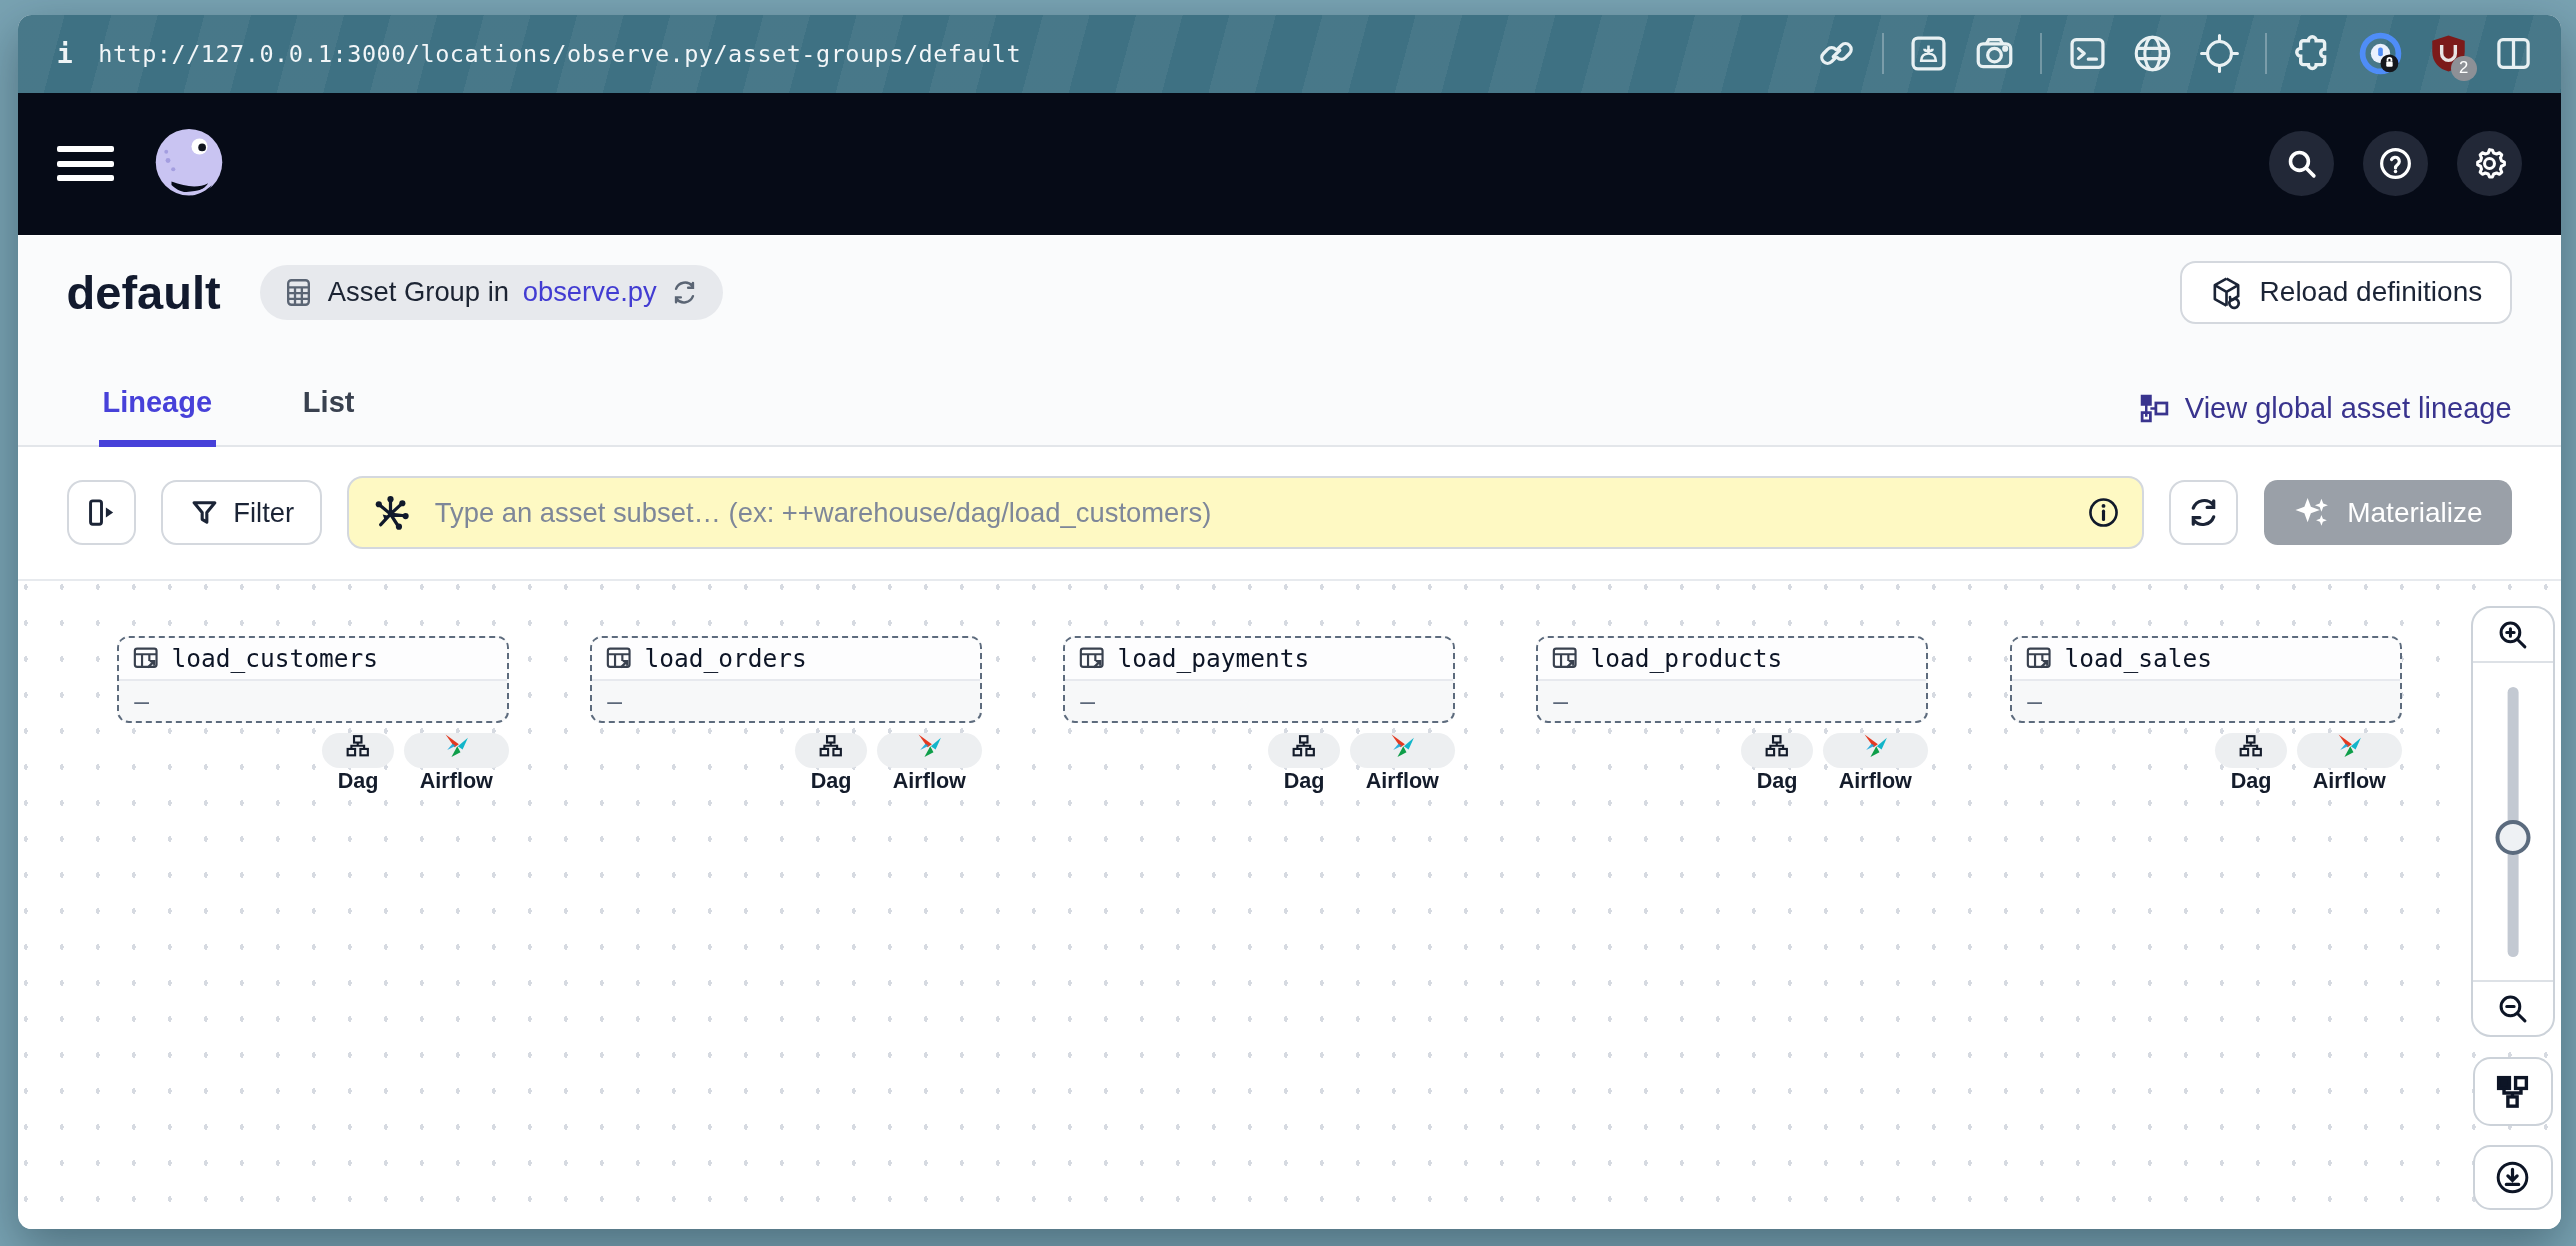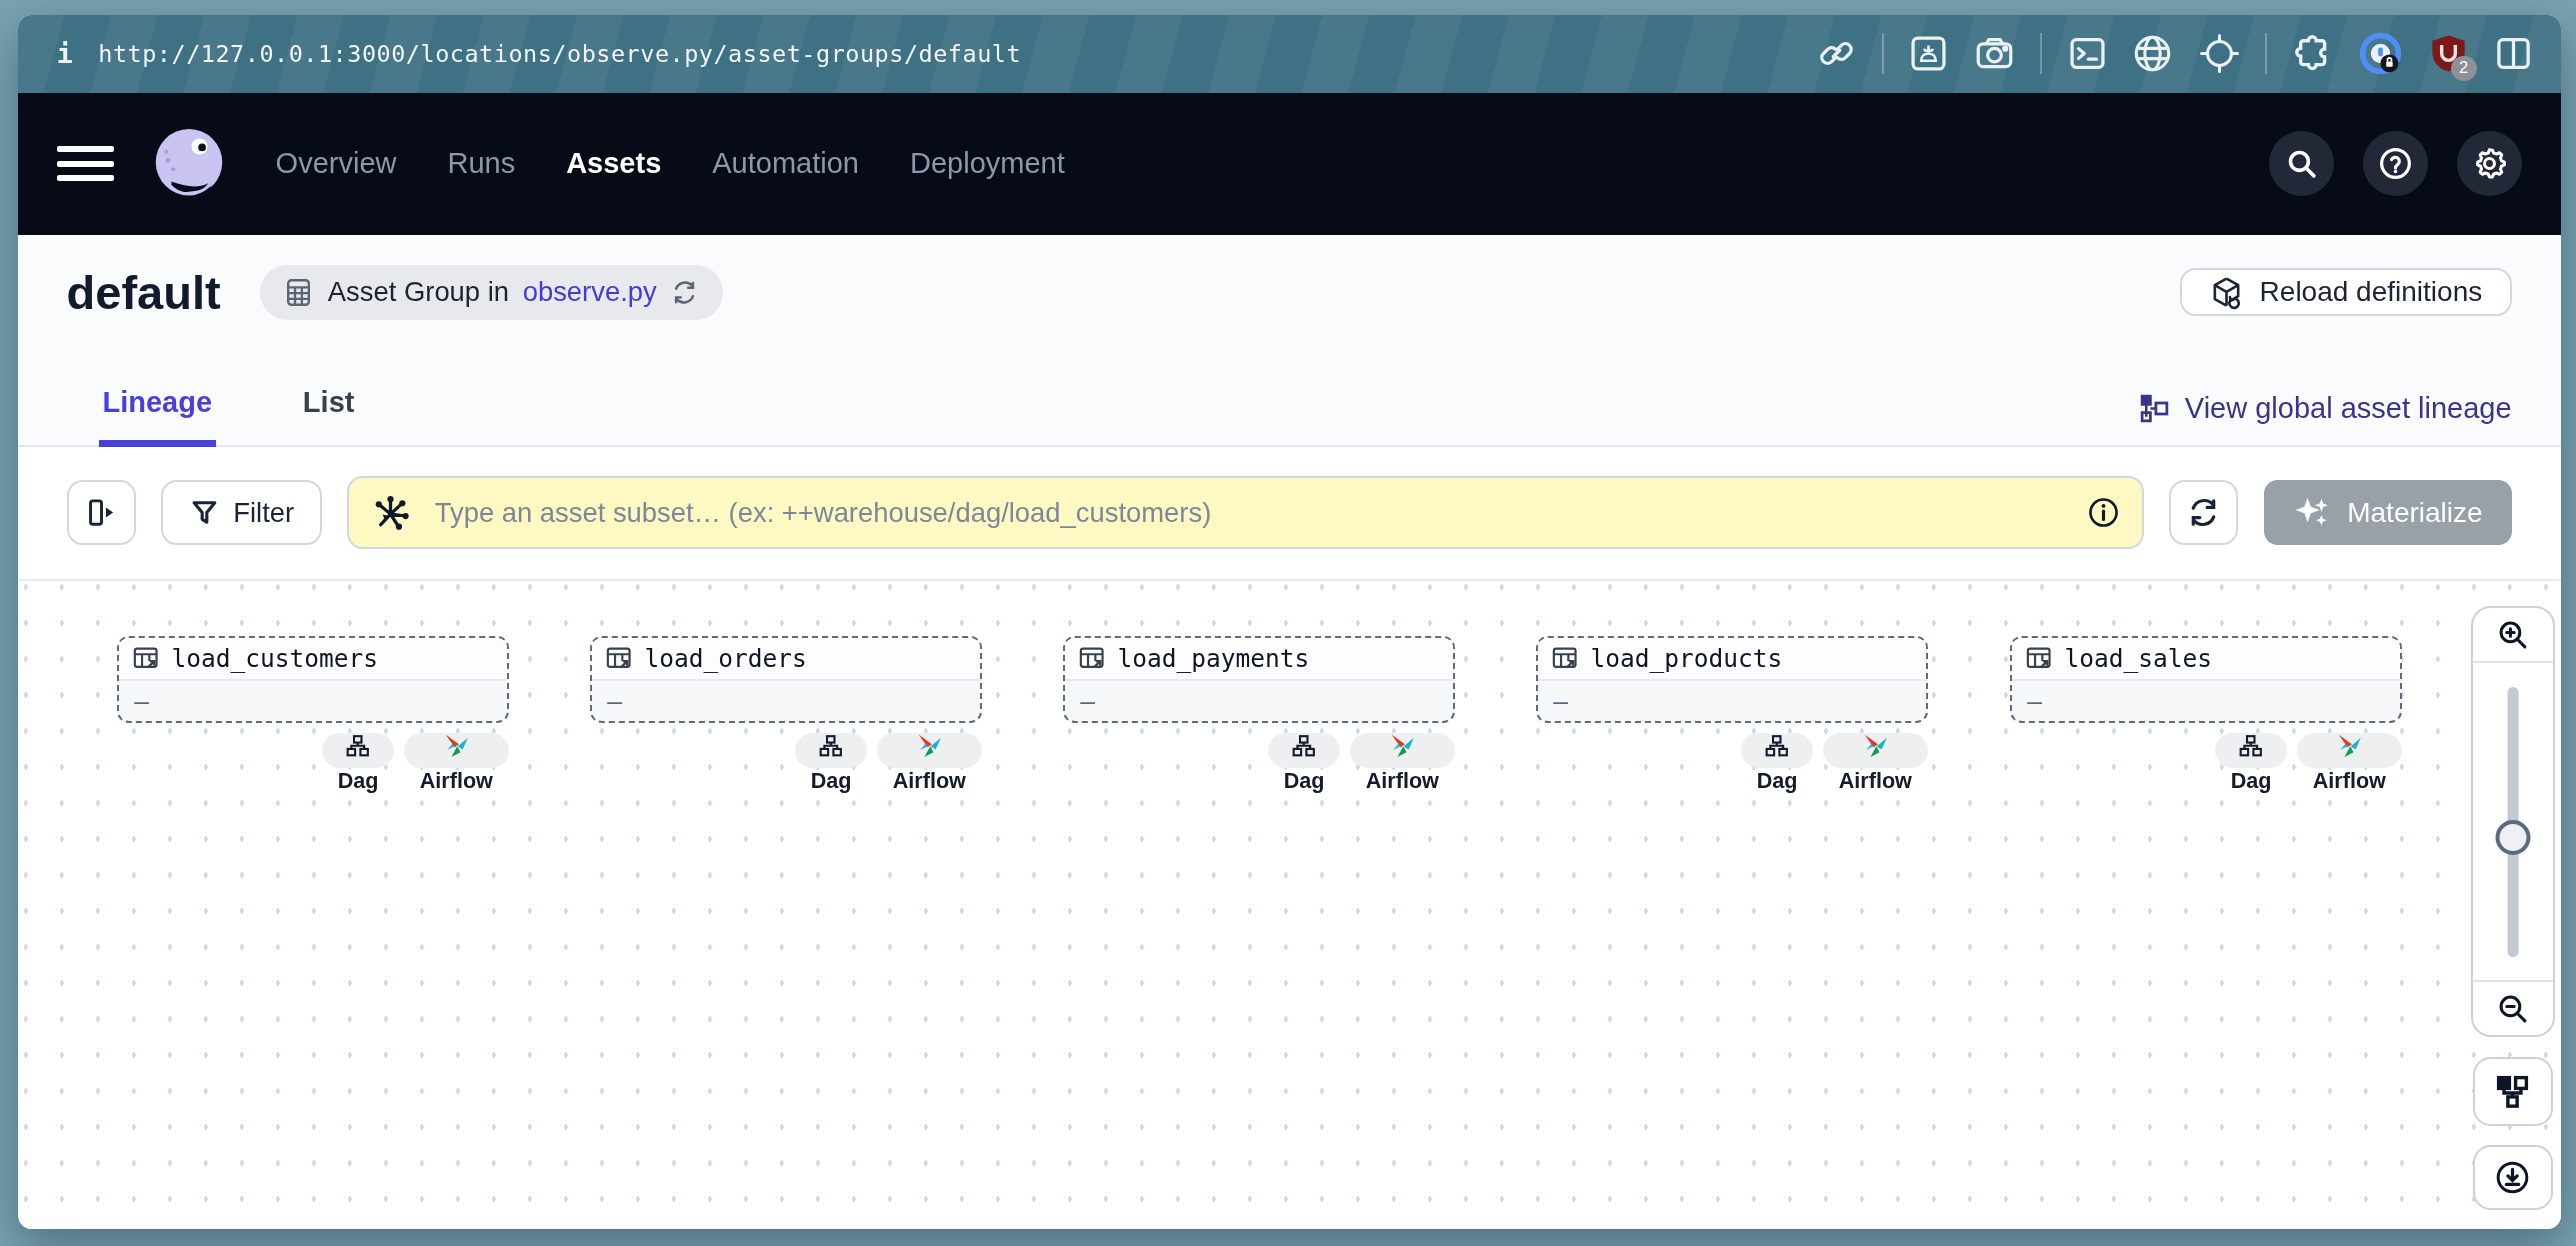--- a/index.html
+++ b/index.html
@@ -37,21 +37,21 @@
                 display:flex; align-items:center; justify-content:center; cursor:pointer; }
 
   
   .pageheader { position:absolute; left:0; top:221px; width:100%; height:113px; background:#fafbfc;
                 display:flex; align-items:center; padding:0 49px; }
   .page-title { font-size:47px; font-weight:700; color:#121a2e; margin-right:39px; }
   .group-badge { display:flex; align-items:center; gap:13.7px; background:#e7e9ed; border-radius:27.4px;
                  height:55px; padding:0 23.5px; font-size:27.4px; color:#1c2433; }
   .group-badge .lnk { color:#423cd2; cursor:pointer; }
   .reload-btn { margin-left:auto; display:flex; align-items:center; gap:15.7px; background:#fff;
-                border:2px solid #d4d8de; border-radius:15.7px; height:48px; padding:0 27.4px;
+                border:2px solid #d4d8de; border-radius:15.7px; height:63px; padding:0 27.4px;
                 font-size:28px; color:#1b2436; cursor:pointer; }
 
   
   .tabsrow { position:absolute; left:0; top:333px; width:100%; height:99px; background:#fafbfc;
              border-bottom:2px solid #e3e6ea; display:flex; align-items:flex-end; padding:0 49px; }
   .tab { font-size:29px; font-weight:600; padding:0 3.9px 25.5px 3.9px; margin-right:51px; cursor:pointer; position:relative; color:#39414f;margin-left:32px; }
   .tab.active { color:#4741d9; }
   .tab.active::after { content:""; position:absolute; left:0; right:0; bottom:-2px; height:6.9px; background:#4741d9; }
   .global-link { margin-left:auto; display:flex; align-items:center; gap:13.7px; color:#39348e;
                  font-size:29px; padding-bottom:19.6px; cursor:pointer; }
@@ -198,27 +198,20 @@
       <circle cx="24" cy="23" r="19" fill="#c9c4f2"></circle>
       <path d="M14 36 c6 6 16 6 21 -1 c-6 3 -13 2 -21 -1z" fill="#060b17"></path>
       <path d="M20 40 c7 4 14 1 17 -5 c-4 4 -10 5 -17 5z" fill="#c9c4f2"></path>
       <path d="M26 42 c5 1 9 -2 11 -6 c-3 3 -6 5 -11 6z" fill="#060b17"></path>
       <circle cx="30" cy="14" r="4.6" fill="#fff"></circle>
       <circle cx="31.5" cy="14.5" r="2.2" fill="#10141f"></circle>
       <circle cx="12" cy="22" r="1.4" fill="#a49ee0"></circle>
       <circle cx="15" cy="27" r="1.2" fill="#a49ee0"></circle>
       <circle cx="11" cy="17" r="1.1" fill="#a49ee0"></circle>
     </svg>
-    <div class="nav-links">
-      <span class="nav-link">Overview</span>
-      <span class="nav-link">Runs</span>
-      <span class="nav-link active">Assets</span>
-      <span class="nav-link">Automation</span>
-      <span class="nav-link">Deployment</span>
-    </div>
     <div class="nav-right">
       <div class="nav-circle">
         <svg width="33" height="33" viewBox="0 0 24 24" fill="none" stroke="currentColor" stroke-width="2.6" stroke-linecap="round">
             <circle cx="10.5" cy="10.5" r="6.5"></circle>
             <path d="M15.5 15.5 L21 21"></path>
           </svg>
       </div>
       <div class="nav-circle">
         <svg width="35" height="35" viewBox="0 0 24 24" fill="none" stroke="currentColor" stroke-width="2.2" stroke-linecap="round">
             <circle cx="12" cy="12" r="9.5"></circle>

